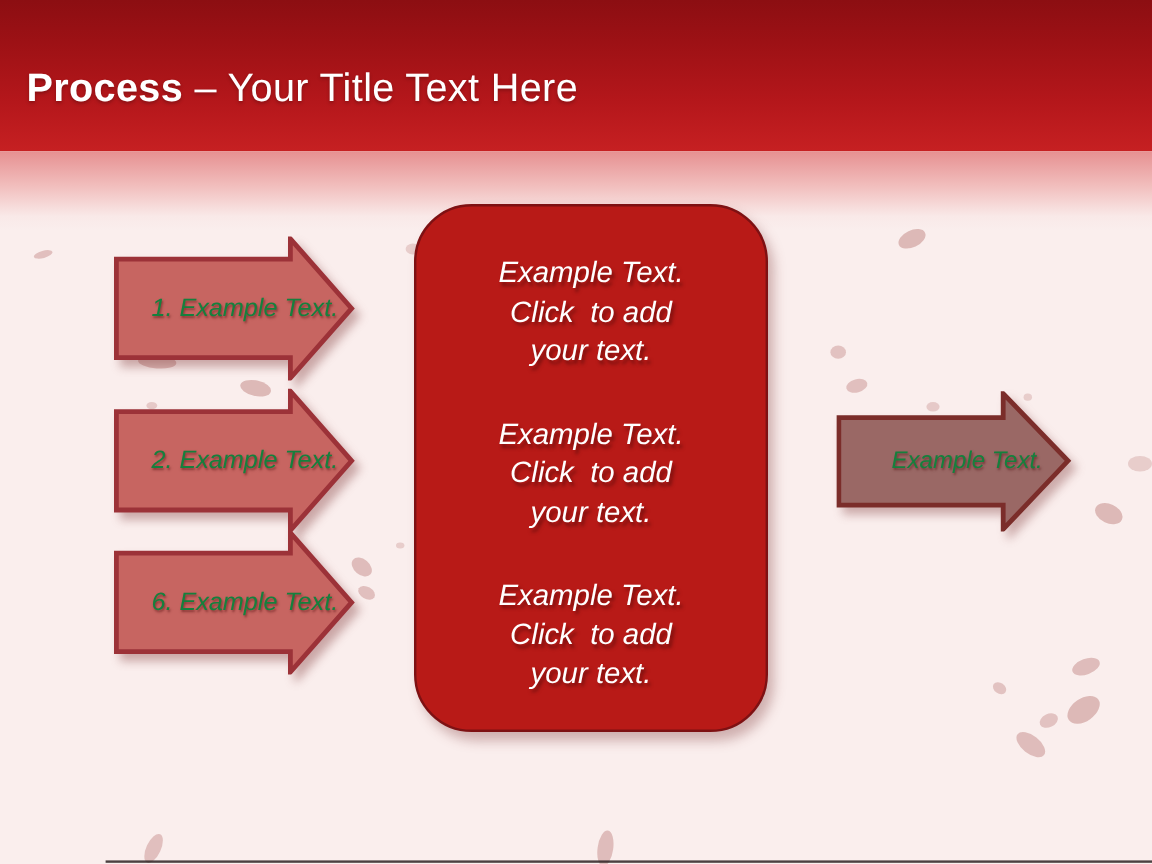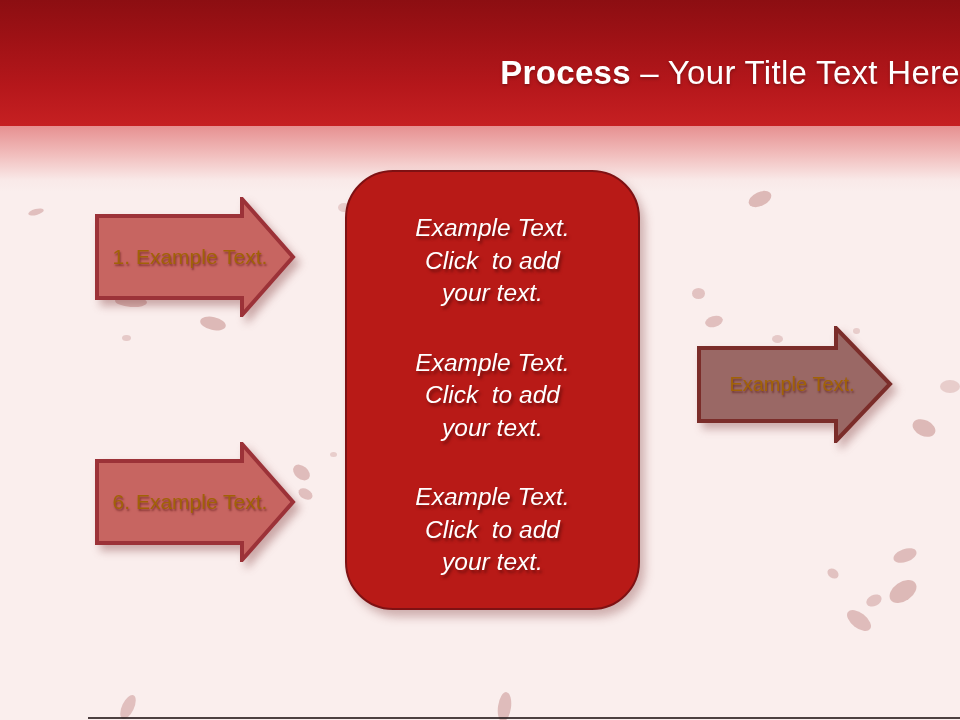--- a/index.html
+++ b/index.html
@@ -13,42 +13,43 @@
   
   .header-red{
     position:absolute;left:0;top:0;width:960px;height:126px;
     background:linear-gradient(180deg,#8c0e12 0%,#9d1115 28%,#b5171b 68%,#c62022 100%);
   }
   .header-fade{
     position:absolute;left:0;top:126px;width:960px;height:66px;
     background:linear-gradient(180deg,#e69091 0%,#f1bcbb 42%,#f9e9e8 82%,#faeeed 100%);
   }
   .title{
-    position:absolute;left:0;top:54px;width:960px;text-align:right;
+    position:absolute;left:0;top:54px;width:960px;text-align:left;
     color:#ffffff;font-size:33px;letter-spacing:.3px;
     text-shadow:0 2px 3px rgba(0,0,0,.25);
     padding-left:22px;box-sizing:border-box;
   }
   .title span{white-space:pre;}
   .title .title-bold{font-weight:700;}
 
   
   .splat{
     position:absolute;background:#d6aba9;border-radius:50%;
   }
 
   
   .arrow-left{position:absolute;left:95px;width:201px;height:120px;}
   .arrow-left svg{position:absolute;left:0;top:0;
     filter:drop-shadow(5px 6px 4px rgba(130,60,60,.40));}
   .arrow-label{
-    position:absolute;left:4px;top:0;width:182px;height:120px;
+    position:absolute;left:18px;top:0;width:182px;height:120px;
     display:flex;align-items:center;justify-content:center;
-    color:#a16207;font-size:21px;
+    color:#15803d;font-size:21px;
     text-shadow:1px 2px 2px rgba(80,15,15,.55);
+    font-style:italic;
   }
 
   
   .center-panel{
     position:absolute;left:345px;top:170px;width:295px;height:440px;
     box-sizing:border-box;border:2px solid #7e1113;border-radius:48px;
     background:#b81a17;
     box-shadow:5px 7px 10px rgba(130,60,60,.35);
     padding-top:40px;text-align:center;
   }
@@ -107,20 +108,26 @@
       <div class="splat" style="left: 498px; top: 692px; width: 13px; height: 30px; transform: rotate(8deg); opacity: 0.75; background: rgb(214, 171, 169);"></div>
     </div>
 
   <div class="arrow-left" style="top:197px;">
     <svg width="201" height="120" viewBox="0 0 201 120">
       <polygon points="2,19 147,19 147,2 198,60 147,118 147,101 2,101" fill="#c76561" stroke="#9c3238" stroke-width="4" stroke-linejoin="miter"></polygon>
     </svg>
     <span class="arrow-label">1. Example Text.</span>
   </div>
 
+  <div class="arrow-left" style="top:324px;">
+    <svg width="201" height="120" viewBox="0 0 201 120">
+      <polygon points="2,19 147,19 147,2 198,60 147,118 147,101 2,101" fill="#c76561" stroke="#9c3238" stroke-width="4" stroke-linejoin="miter"></polygon>
+    </svg>
+    <span class="arrow-label">2. Example Text.</span>
+  </div>
 
   <div class="arrow-left" style="top:442px;">
     <svg width="201" height="120" viewBox="0 0 201 120">
       <polygon points="2,19 147,19 147,2 198,60 147,118 147,101 2,101" fill="#c76561" stroke="#9c3238" stroke-width="4" stroke-linejoin="miter"></polygon>
     </svg>
     <span class="arrow-label">6. Example Text.</span>
   </div>
 
   <div class="center-panel">
     <div class="panel-para">

